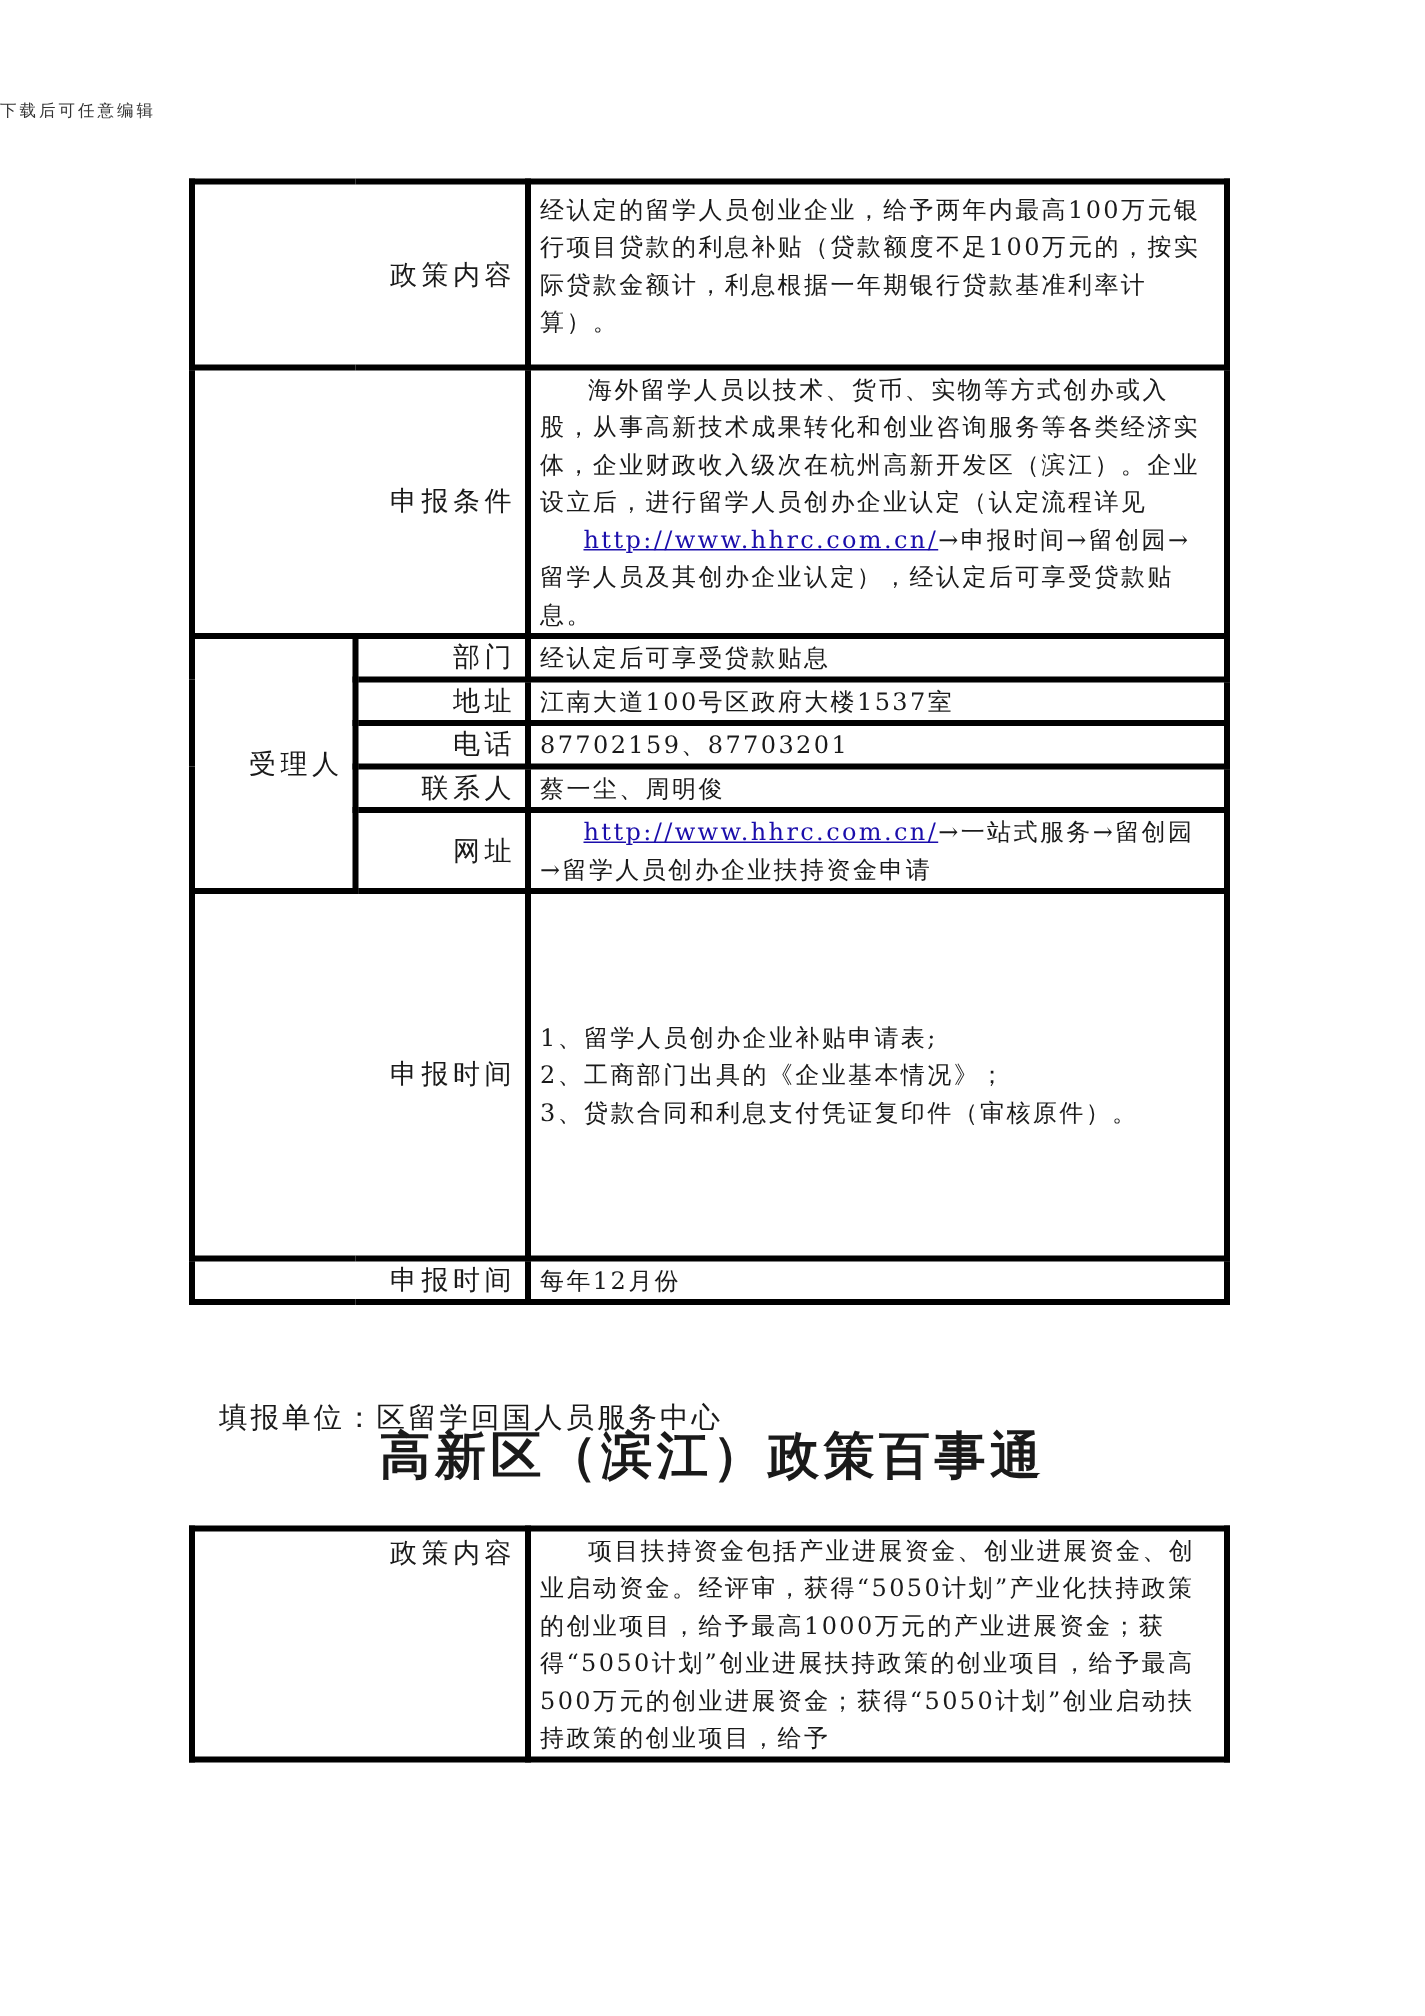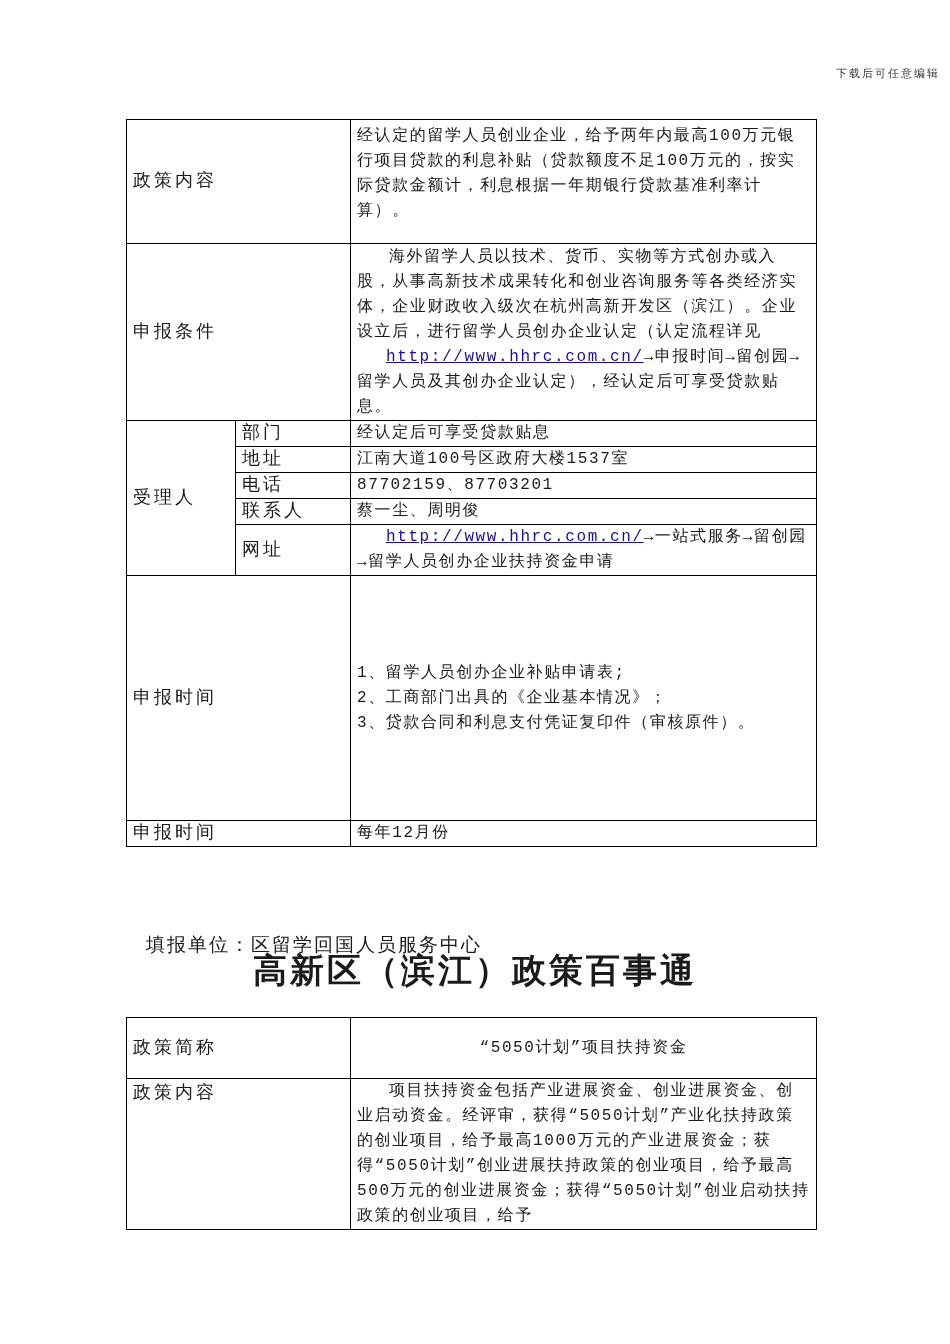--- a/index.html
+++ b/index.html
@@ -1,31 +1,31 @@
 <!DOCTYPE html>
 <html><head>
 <meta charset="utf-8">
 <style>
   html, body { margin:0; padding:0; }
   body {
     width:950px; height:1344px; background:#ffffff; position:relative; overflow:hidden;
     font-family:"DejaVu Serif", "Liberation Serif", serif; color:#1a1a1a;
   }
   .header-note {
-    position:absolute; top:66px; left:0; width:940px; text-align:right;
+    position:absolute; top:66px; left:0; width:940px; text-align:left;
     font-size:11px; letter-spacing:2px; color:#333;
   }
   table.grid {
     position:absolute; border-collapse:collapse; table-layout:fixed;
     font-size:16px; line-height:25px;
   }
   table.grid td {
-    border:1px solid #000000; vertical-align:middle; padding:0 6px; overflow:hidden;font-family:Liberation Mono, monospace;
+    border:4px solid #000000; vertical-align:middle; padding:0 6px; overflow:hidden;
   }
-  .lab { text-align:left; letter-spacing:3px; font-size:18px; }
+  .lab { text-align:right; letter-spacing:3px; font-size:18px; }
   .val { letter-spacing:1.6px; }
   .indent { text-indent:2em; }
   .link { color:#1a0dab; text-decoration:underline;margin-left:29px; }
   #t1 { left:126px; top:119px; width:690px; }
   #t2 { left:126px; top:1017px; width:690px; }
   .doc-title {
     position:absolute; top:948px; left:0; width:950px; text-align:center;
     font-size:34px; font-weight:bold; letter-spacing:3px; font-family:"DejaVu Sans","Liberation Sans",sans-serif;
   }
   .filler {
@@ -91,22 +91,18 @@
 
 <div class="doc-title">高新区（滨江）政策百事通</div>
 <div class="filler">填报单位：区留学回国人员服务中心</div>
 
 <table class="grid" id="t2">
   <colgroup>
     <col style="width:224px">
       <col style="width:466px">
   </colgroup>
   <tbody>
-      <tr style="height:61px">
-    <td class="lab">政策简称</td>
-    <td class="val" style="text-align:center;">“5050计划”项目扶持资金</td>
-  </tr>
   <tr style="height:150px">
     <td class="lab top-label" style="padding-top:2px;">政策内容</td>
     <td class="val indent" style="vertical-align:top;">项目扶持资金包括产业进展资金、创业进展资金、创业启动资金。经评审，获得“5050计划”产业化扶持政策的创业项目，给予最高1000万元的产业进展资金；获得“5050计划”创业进展扶持政策的创业项目，给予最高500万元的创业进展资金；获得“5050计划”创业启动扶持政策的创业项目，给予</td>
   </tr>
 </tbody>
   </table>
 
 </body></html>

